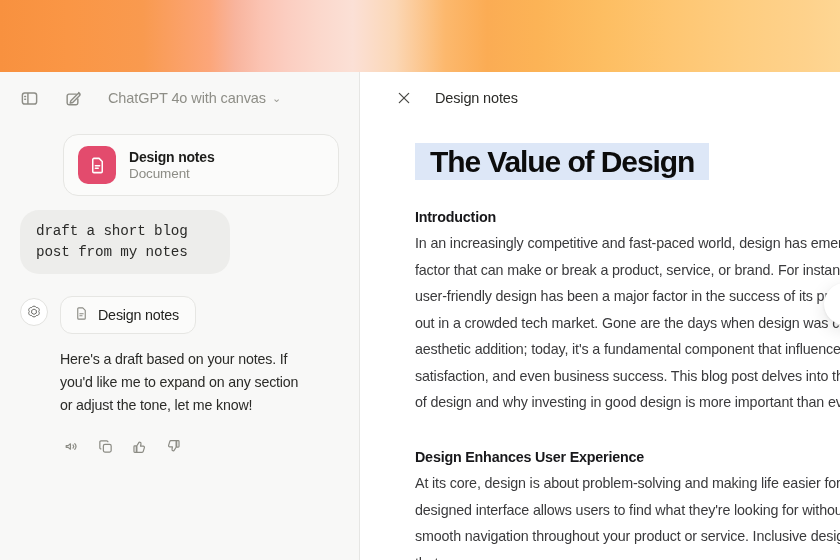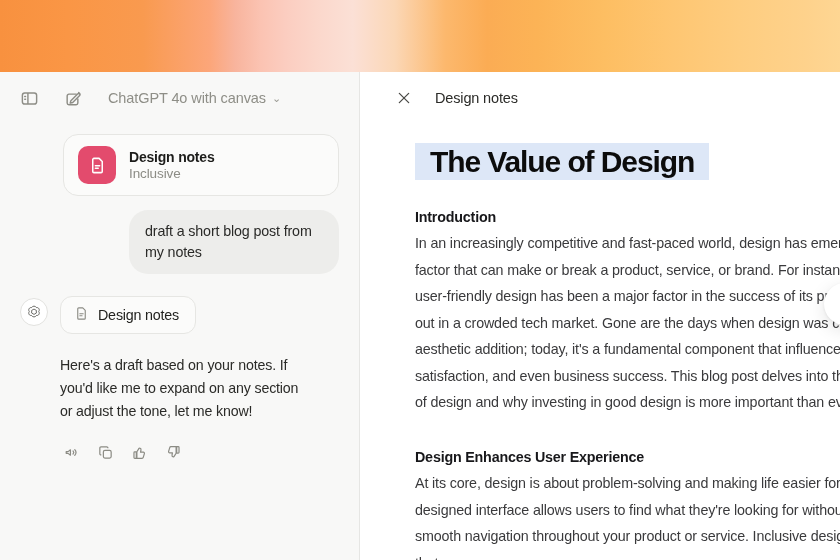--- a/index.html
+++ b/index.html
@@ -68,21 +68,21 @@
   .doc-thumb {
     width: 38px; height: 38px; border-radius: 10px;
     background: #e34b6d;
     display: flex; align-items: center; justify-content: center; flex: 0 0 auto;
   }
   .doc-meta { display: flex; flex-direction: column; gap: 1px; min-width: 0; }
   .doc-title { font-size: 14px; font-weight: 700; color: #1c1c1a; letter-spacing: -0.2px; }
   .doc-sub { font-size: 13.5px; color: #8c8c85; letter-spacing: -0.1px; }
 
   
-  .user-row { display: flex; justify-content: flex-end; margin-top: 14px; }
+  .user-row { display: flex; margin-top: 14px; font-family: Liberation Mono, monospace; }
   .user-bubble {
     max-width: 210px; background: #ededeb; border-radius: 19px;
     padding: 11px 16px; font-size: 14.3px; line-height: 1.48;
     color: #2a2a28; letter-spacing: -0.15px;
   }
 
   
   .assist-row { display: flex; gap: 12px; margin-top: 22px; align-items: flex-start; }
   .avatar {
     width: 28px; height: 28px; border-radius: 50%;
@@ -90,21 +90,21 @@
     display: flex; align-items: center; justify-content: center; margin-top: 2px;
   }
   .assist-col { flex: 1; min-width: 0; }
   .ref-pill {
     display: inline-flex; align-items: center; gap: 9px;
     height: 38px; padding: 0 16px 0 13px;
     background: #fbfbfa; border: 1px solid #e6e6e3; border-radius: 12px;
     font-size: 14.3px; color: #22221f; letter-spacing: -0.2px;
   }
   .assist-text {
-    margin-top: 20px; font-size: 14.2px; line-height: 1.62;
+    margin-top: 14px; font-size: 14.2px; line-height: 1.62;
     color: #2b2b28; letter-spacing: -0.15px; max-width: 252px;
   }
   .actions { display: flex; gap: 12px; margin-top: 18px; color: #8b8b84; }
   .act { width: 22px; height: 22px; display: flex; align-items: center; justify-content: center; }
 
   
   .canvas-panel {
     position: absolute; top: 72px; left: 361px; width: 479px; height: 488px;
     background: #ffffff; overflow: hidden;
   }
@@ -172,21 +172,21 @@
 
       <div class="doc-card">
         <div class="doc-thumb">
           <svg width="19" height="19" viewBox="0 0 24 24" fill="none" stroke="#ffffff" stroke-width="1.9" stroke-linecap="round" stroke-linejoin="round">
             <path d="M14 3H7.5A1.5 1.5 0 0 0 6 4.5v15A1.5 1.5 0 0 0 7.5 21h9a1.5 1.5 0 0 0 1.5-1.5V7z"></path>
             <path d="M9.3 12.3h5.4M9.3 15.6h3.6"></path>
           </svg>
         </div>
         <div class="doc-meta">
           <div class="doc-title">Design notes</div>
-          <div class="doc-sub">Inclusive</div>
+          <div class="doc-sub">Document</div>
         </div>
       </div>
 
       <div class="user-row">
         <div class="user-bubble">draft a short blog post from my notes</div>
       </div>
 
       <div class="assist-row">
         <div class="avatar">
           <svg width="16" height="16" viewBox="0 0 24 24" fill="none" stroke="#43433e" stroke-width="1.15" stroke-linejoin="round">

